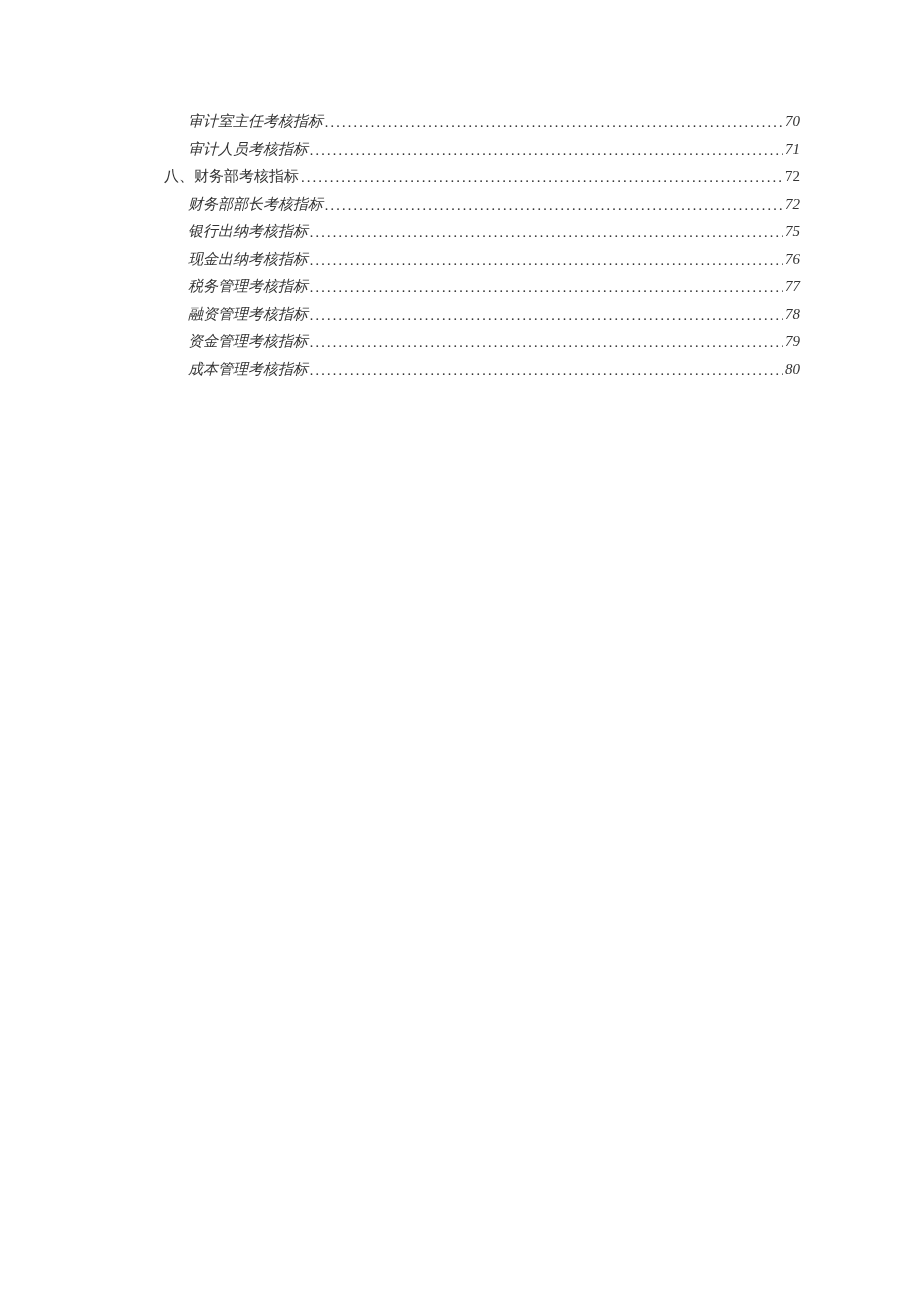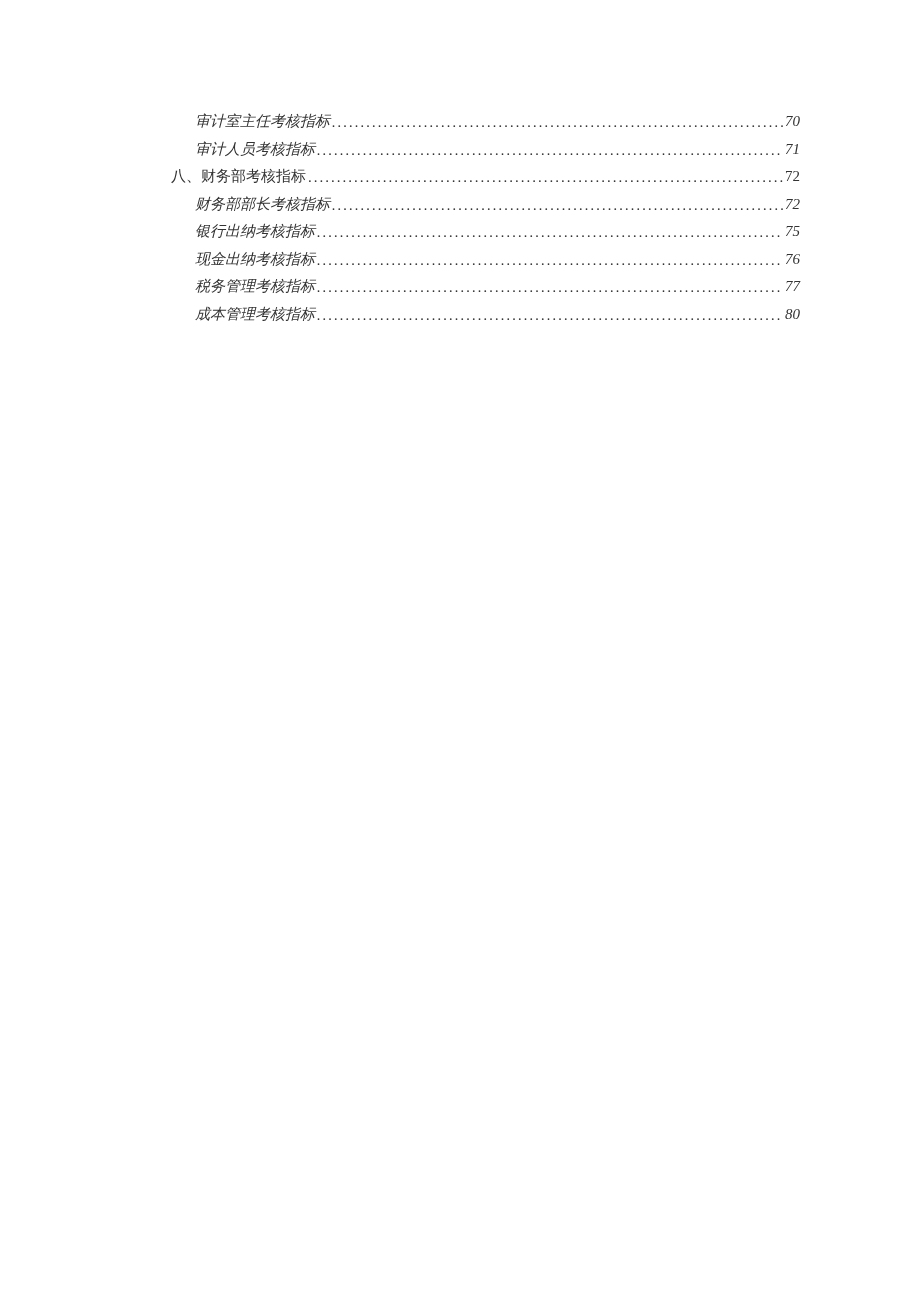--- a/index.html
+++ b/index.html
@@ -16,21 +16,20 @@
       padding-left: 164px;
       padding-right: 120px;
     }
     .toc-entry {
       display: flex;
       align-items: baseline;
       font-size: 15px;
       color: #333333;
       line-height: 27.5px;
       white-space: nowrap;
-      margin-left: 7px;
     }
     .toc-entry.level-1 {
       padding-left: 0;
       text-align: center;
     }
     .toc-entry.level-2 {
       padding-left: 24px;
       font-style: italic;
     }
     .toc-title {
@@ -88,17 +87,27 @@
     <span class="toc-title">现金出纳考核指标</span>
     <span class="toc-dots"></span>
     <span class="toc-page">76</span>
   </div>
   <div class="toc-entry level-2">
     <span class="toc-title">税务管理考核指标</span>
     <span class="toc-dots"></span>
     <span class="toc-page">77</span>
   </div>
   <div class="toc-entry level-2">
+    <span class="toc-title">融资管理考核指标</span>
+    <span class="toc-dots"></span>
+    <span class="toc-page">78</span>
+  </div>
+  <div class="toc-entry level-2">
+    <span class="toc-title">资金管理考核指标</span>
+    <span class="toc-dots"></span>
+    <span class="toc-page">79</span>
+  </div>
+  <div class="toc-entry level-2">
     <span class="toc-title">成本管理考核指标</span>
     <span class="toc-dots"></span>
     <span class="toc-page">80</span>
   </div>
 </div>
 
 </body></html>

